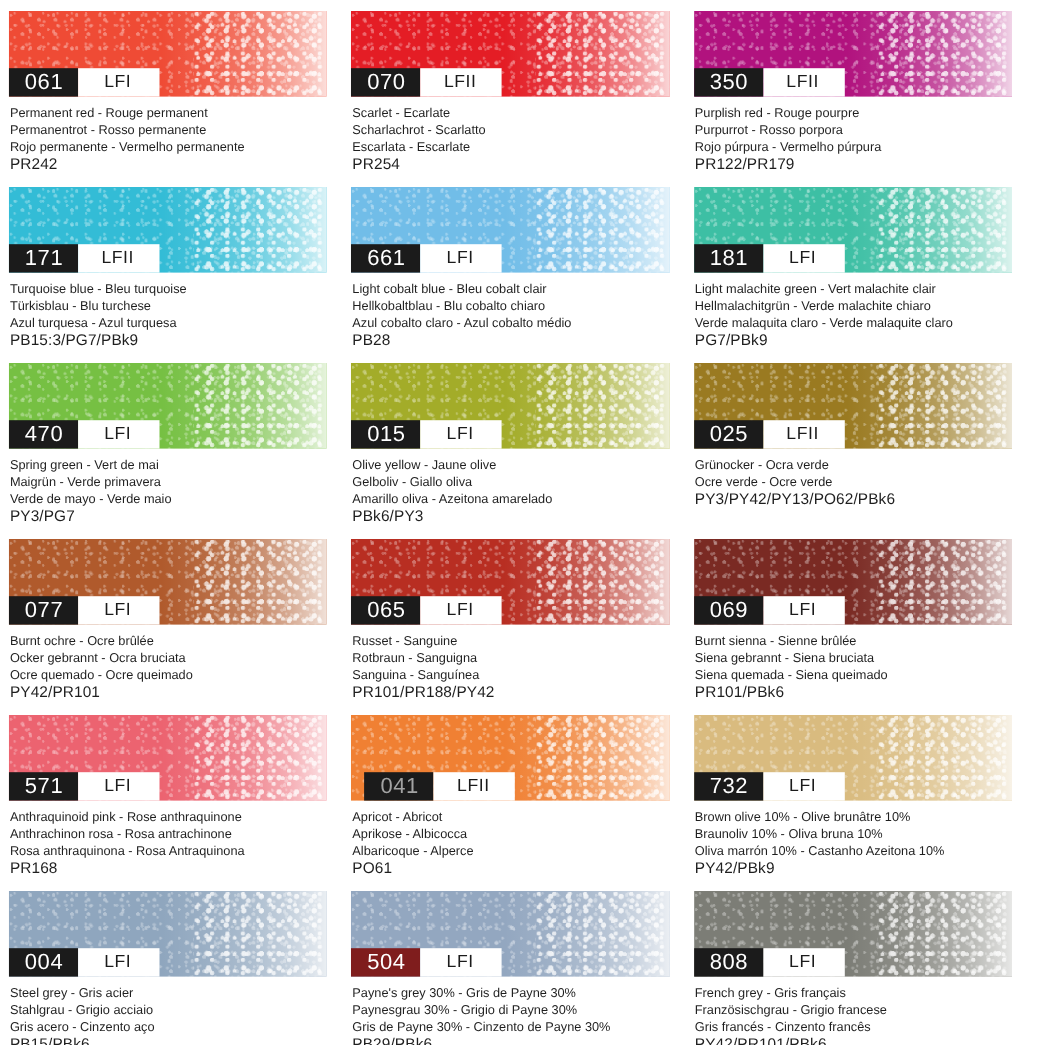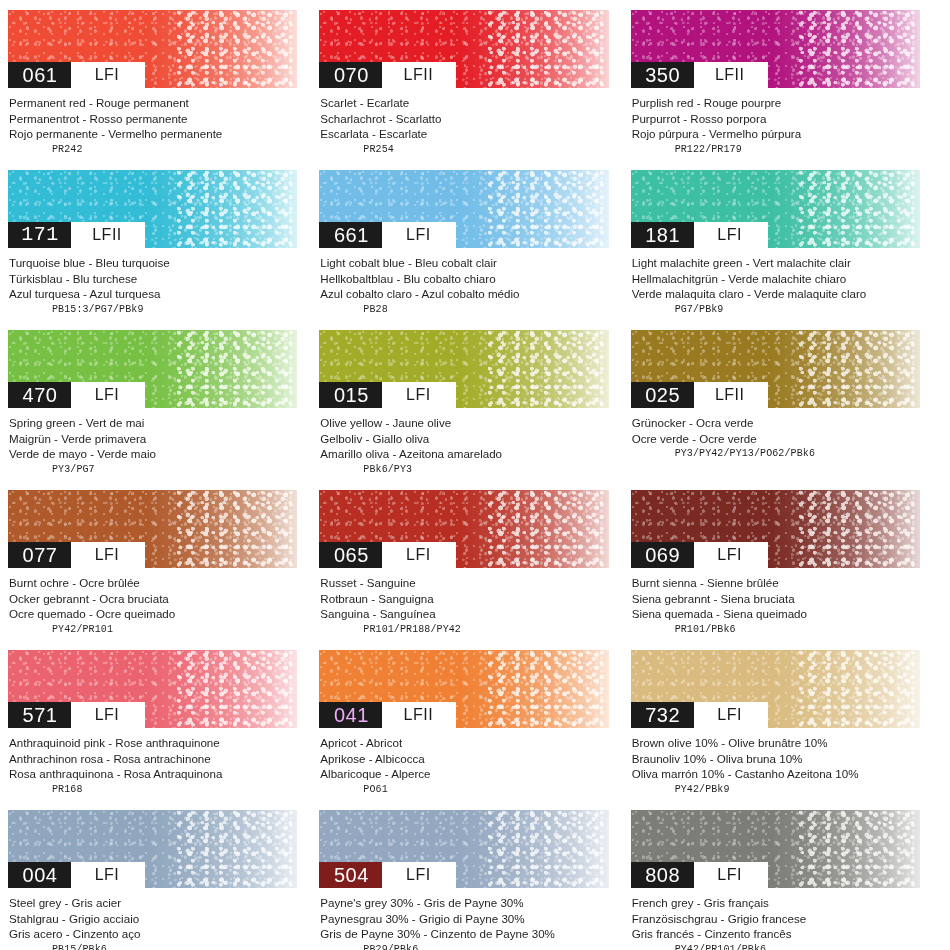--- a/index.html
+++ b/index.html
@@ -127,26 +127,25 @@
     padding-left: 1px;
   }
   .info-line {
     font-size: 11.6px;
     line-height: 15.6px;
     color: #1f1f1f;
     white-space: nowrap;
     font-family: "Liberation Sans", sans-serif;
   }
   .info-pigment {
-    font-size: 10px;
+    font-size: 14px;
     line-height: 15.6px;
     color: #1f1f1f;
     letter-spacing: 0.1px;
-    font-family: Liberation Mono, monospace;
-    margin-left: 43px;
+    font-family: Liberation Sans, sans-serif;
   }
 </style>
 </head>
 <body style="background: rgb(255, 255, 255);">
 
 <div id="chart-grid">
     <div class="swatch-cell">
     <div class="swatch-block">
       <div class="swatch-fill" style="background: rgb(239, 75, 53);"></div>
       <div class="swatch-grain"></div>
@@ -200,21 +199,21 @@
       <div class="info-pigment">PR122/PR179</div>
     </div>
   </div>
     <div class="swatch-cell">
     <div class="swatch-block">
       <div class="swatch-fill" style="background: rgb(51, 188, 214);"></div>
       <div class="swatch-grain"></div>
       <div class="swatch-fade"></div>
       <div class="swatch-speckle"></div>
       <div class="badge">
-        <div class="badge-code" style="background: rgb(27, 27, 27); color: rgb(255, 255, 255); font-family: Liberation Mono, monospace;">171</div>
+        <div class="badge-code" style="background: rgb(27, 27, 27); color: rgb(255, 255, 255);">171</div>
         <div class="badge-lf" style="background: rgb(255, 255, 255); color: rgb(27, 27, 27);">LFII</div>
       </div>
     </div>
     <div class="info">
       <div class="info-line">Turquoise blue - Bleu turquoise</div>
       <div class="info-line">Türkisblau - Blu turchese</div>
       <div class="info-line">Azul turquesa - Azul turquesa</div>
       <div class="info-pigment">PB15:3/PG7/PBk9</div>
     </div>
   </div>
@@ -379,21 +378,21 @@
       <div class="info-pigment">PR168</div>
     </div>
   </div>
     <div class="swatch-cell">
     <div class="swatch-block">
       <div class="swatch-fill" style="background: rgb(240, 128, 51);"></div>
       <div class="swatch-grain"></div>
       <div class="swatch-fade"></div>
       <div class="swatch-speckle"></div>
       <div class="badge">
-        <div class="badge-code" style="background: rgb(27, 27, 27); color: #f0abfc;">041</div>
+        <div class="badge-code" style="background: rgb(27, 27, 27); color: #a3a3a3; margin-left: 12px;">041</div>
         <div class="badge-lf" style="background: rgb(255, 255, 255); color: rgb(27, 27, 27);">LFII</div>
       </div>
     </div>
     <div class="info">
       <div class="info-line">Apricot - Abricot</div>
       <div class="info-line">Aprikose - Albicocca</div>
       <div class="info-line">Albaricoque - Alperce</div>
       <div class="info-pigment">PO61</div>
     </div>
   </div>

